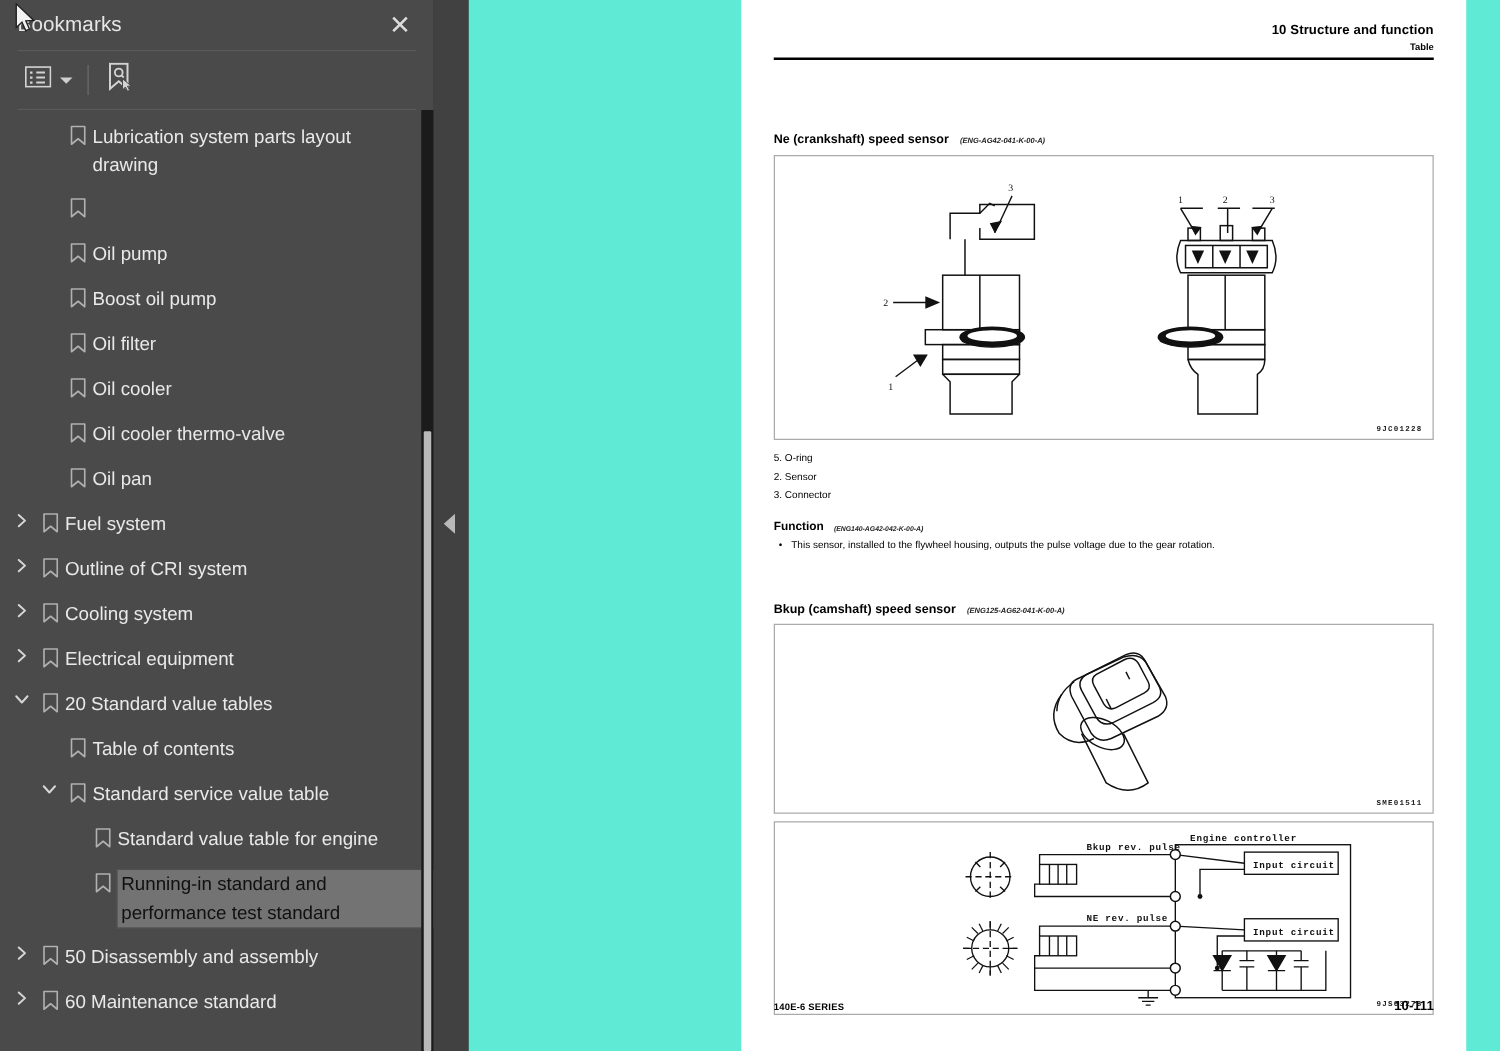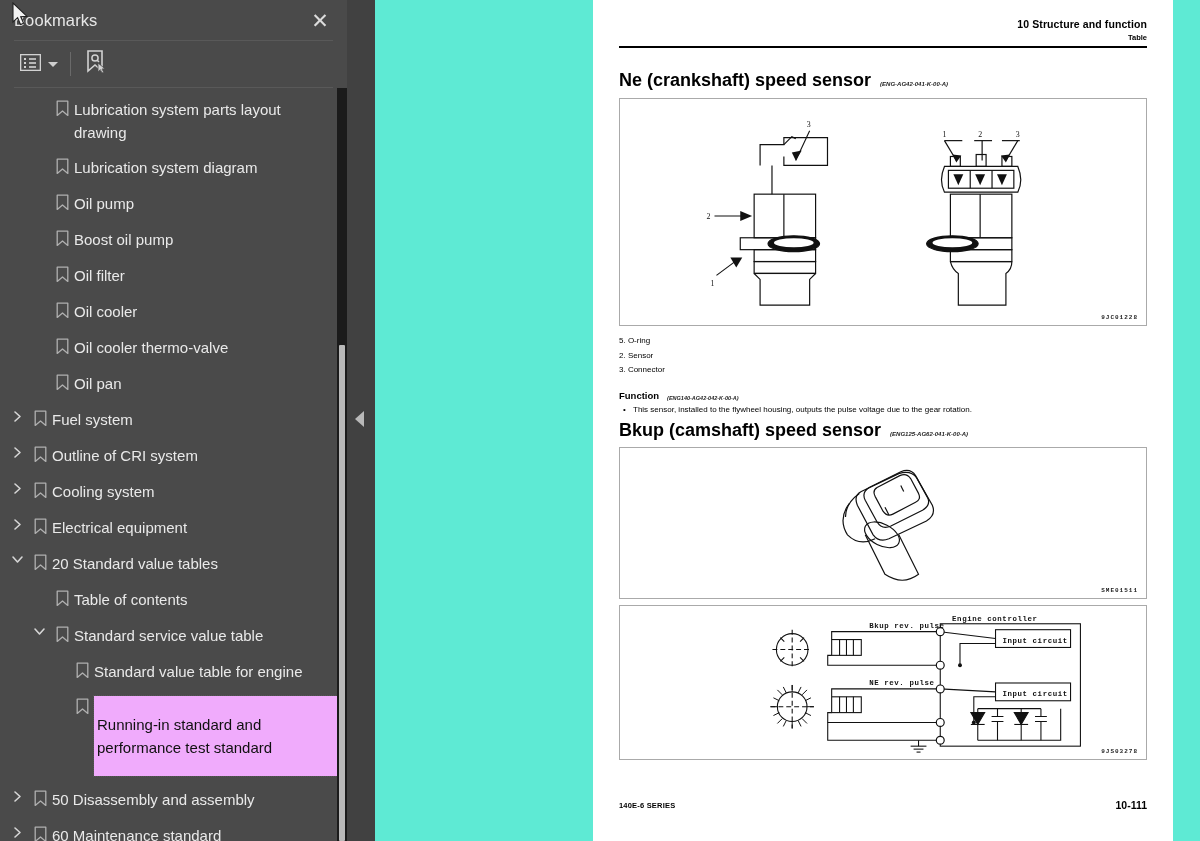--- a/index.html
+++ b/index.html
@@ -97,24 +97,24 @@
     color: #b4b4b4;
   }
   .node-label {
     font-size: 15px;
     line-height: 23px;
     color: #e9e9e9;
     padding-right: 10px;
     max-width: 255px;
   }
   .node.selected .node-label {
-    background: #f0abfc;
+    background: #737373;
     color: #101010;
     outline: 1px dotted #555;
-    padding: 17px 3px;
+    padding: 0 3px;
     display: inline-block;
   }
 
   
   .lvl0 { padding-left: 6px; }
   .lvl1 { padding-left: 28px; }
   .lvl2 { padding-left: 48px; }
 
   
   .sb-scroll-track {
@@ -180,21 +180,21 @@
   .pg-head-rule {
     height: 2px; background: #000;
     margin-top: 4px;
   }
 
   .sec-title-row {
     display: flex; align-items: baseline;
     margin-top: 22px;
   }
   .sec-title {
-    font-size: 18px; font-weight: bold; color: #000;
+    font-size: 10px; font-weight: bold; color: #000; margin-top: 36px;
   }
   .sec-code {
     font-size: 6px; font-style: italic; font-weight: bold;
     color: #222; margin-left: 9px;
   }
 
   .figbox {
     position: relative;
     border: 1px solid #aaa;
     background: #fff;
@@ -293,21 +293,20 @@
           </div>
           <div class="node-label">Lubrication system parts layout drawing</div>
         </div>
         <div class="node lvl1">
           <div class="twisty"></div>
           <div class="bm-icon">
             <svg width="13" height="17" viewBox="0 0 13 17">
               <path d="M1.2 1.2 H11.8 V15.4 L6.5 11 L1.2 15.4 Z" fill="none" stroke="#b0b0b0" stroke-width="1.3" stroke-linejoin="round"></path>
             </svg>
           </div>
-          <div class="node-label">Lubrication system diagram</div>
         </div>
         <div class="node lvl1">
           <div class="twisty"></div>
           <div class="bm-icon">
             <svg width="13" height="17" viewBox="0 0 13 17">
               <path d="M1.2 1.2 H11.8 V15.4 L6.5 11 L1.2 15.4 Z" fill="none" stroke="#b0b0b0" stroke-width="1.3" stroke-linejoin="round"></path>
             </svg>
           </div>
           <div class="node-label">Oil pump</div>
         </div>

